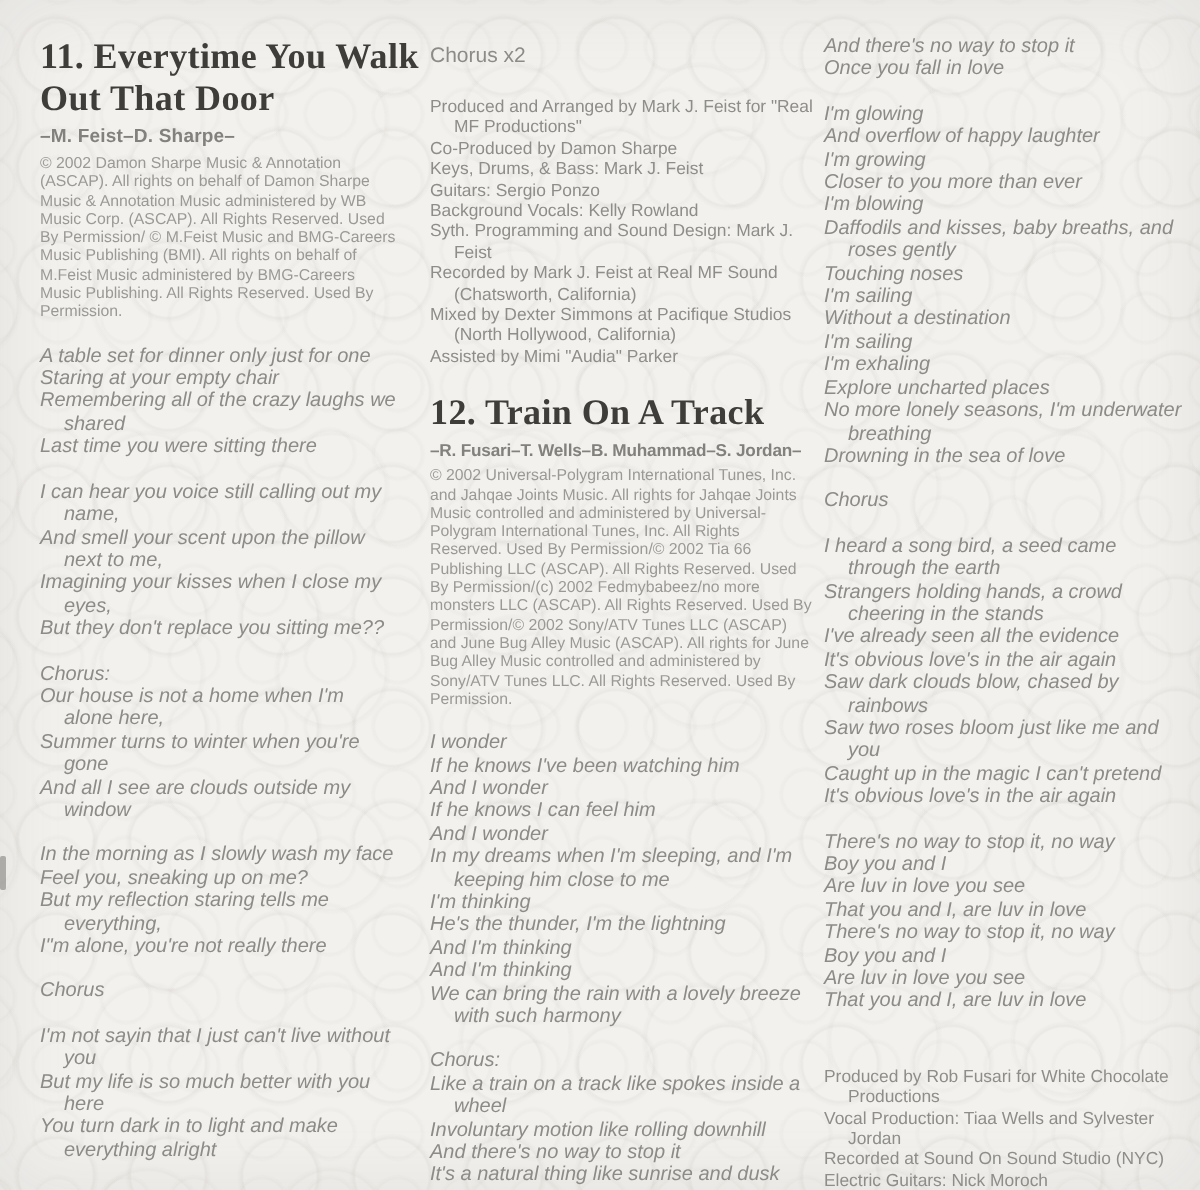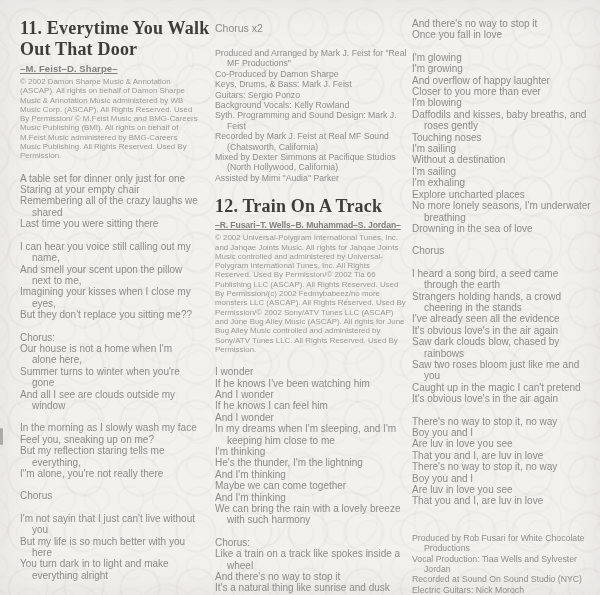--- a/index.html
+++ b/index.html
@@ -32,32 +32,32 @@
     font-size:18px; line-height:21px;
     color:#3f3d3a;
     letter-spacing:0.2px;
     margin:0 0 3px 0;
     width:200px;
   }
   .writers {
     font-size:9.5px; font-weight:bold;
     color:#83817e; letter-spacing:0.1px;
     margin:0 0 3px 0;
-    text-decoration:underline;
   }
   .writers.long { font-size:8.6px; white-space:nowrap; letter-spacing:-0.1px; }
   .copyright {
     font-size:7.9px; line-height:9.3px;
     color:#9b9996;
     margin:0 0 12px 0;
   }
   .stanza {
     font-size:10px; line-height:11.4px;
     color:#8c8b88;
     margin:0 0 11px 0;
+    font-style:italic;
   }
   .credits {
     font-size:8.7px; line-height:10.4px;
     color:#8e8d8a;
     margin:4px 0 13px 0;
   }
   .line { padding-left:12px; text-indent:-12px; }
   .chorus-note {
     font-size:10.5px; color:#8c8b88; margin:4px 0 14px 0;
   }
@@ -132,41 +132,41 @@
     <div class="stanza">
         <div class="line">I wonder</div>
         <div class="line">If he knows I've been watching him</div>
         <div class="line">And I wonder</div>
         <div class="line">If he knows I can feel him</div>
         <div class="line">And I wonder</div>
         <div class="line">In my dreams when I'm sleeping, and I'm keeping him close to me</div>
         <div class="line">I'm thinking</div>
         <div class="line">He's the thunder, I'm the lightning</div>
         <div class="line">And I'm thinking</div>
-        <div class="line">Maybe we can come together</div>
         <div class="line">And I'm thinking</div>
         <div class="line">We can bring the rain with a lovely breeze with such harmony</div>
       </div>
     <div class="stanza">
         <div class="line">Chorus:</div>
         <div class="line">Like a train on a track like spokes inside a wheel</div>
+        <div class="line">Involuntary motion like rolling downhill</div>
         <div class="line">And there's no way to stop it</div>
         <div class="line">It's a natural thing like sunrise and dusk</div>
       </div>
   </div>
 
   <div class="col col-3">
     <div class="stanza">
         <div class="line">And there's no way to stop it</div>
         <div class="line">Once you fall in love</div>
       </div>
     <div class="stanza">
         <div class="line">I'm glowing</div>
+        <div class="line">And overflow of happy laughter</div>
         <div class="line">I'm growing</div>
-        <div class="line">And overflow of happy laughter</div>
         <div class="line">Closer to you more than ever</div>
         <div class="line">I'm blowing</div>
         <div class="line">Daffodils and kisses, baby breaths, and roses gently</div>
         <div class="line">Touching noses</div>
         <div class="line">I'm sailing</div>
         <div class="line">Without a destination</div>
         <div class="line">I'm sailing</div>
         <div class="line">I'm exhaling</div>
         <div class="line">Explore uncharted places</div>
         <div class="line">No more lonely seasons, I'm underwater breathing</div>

